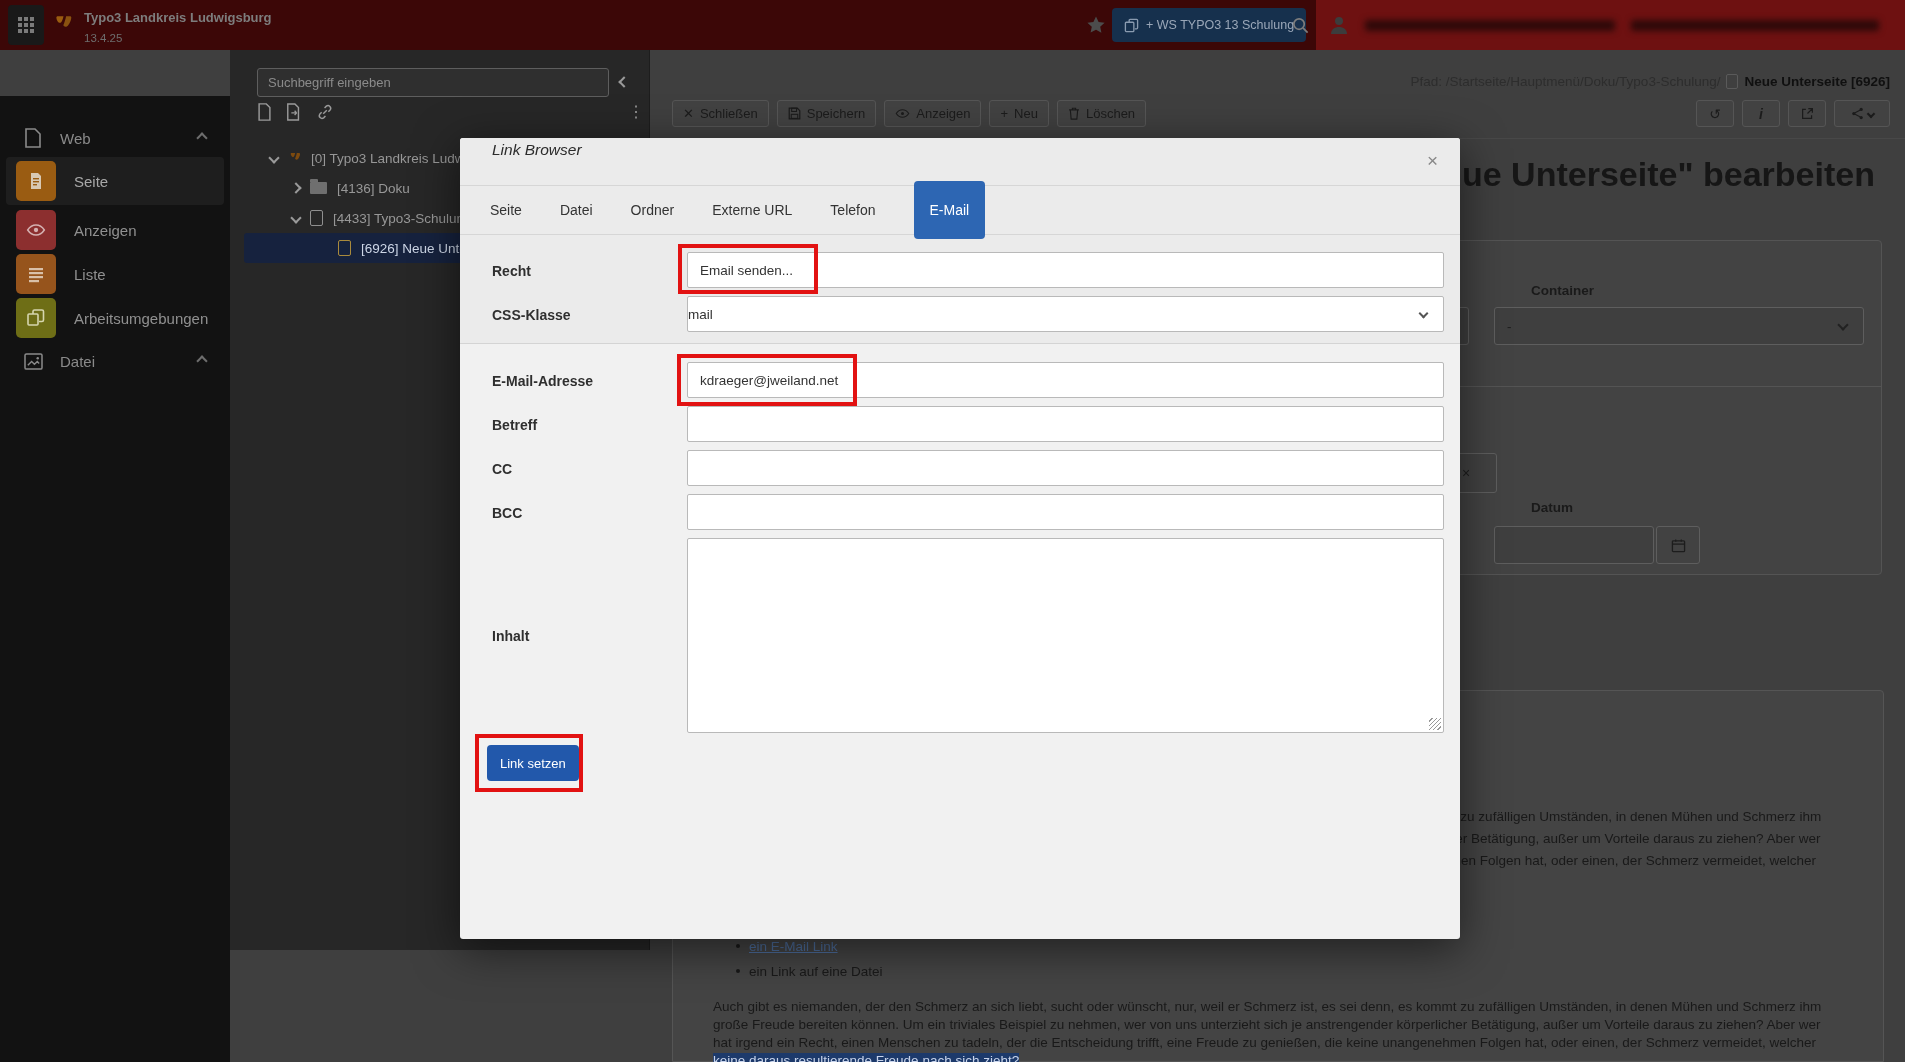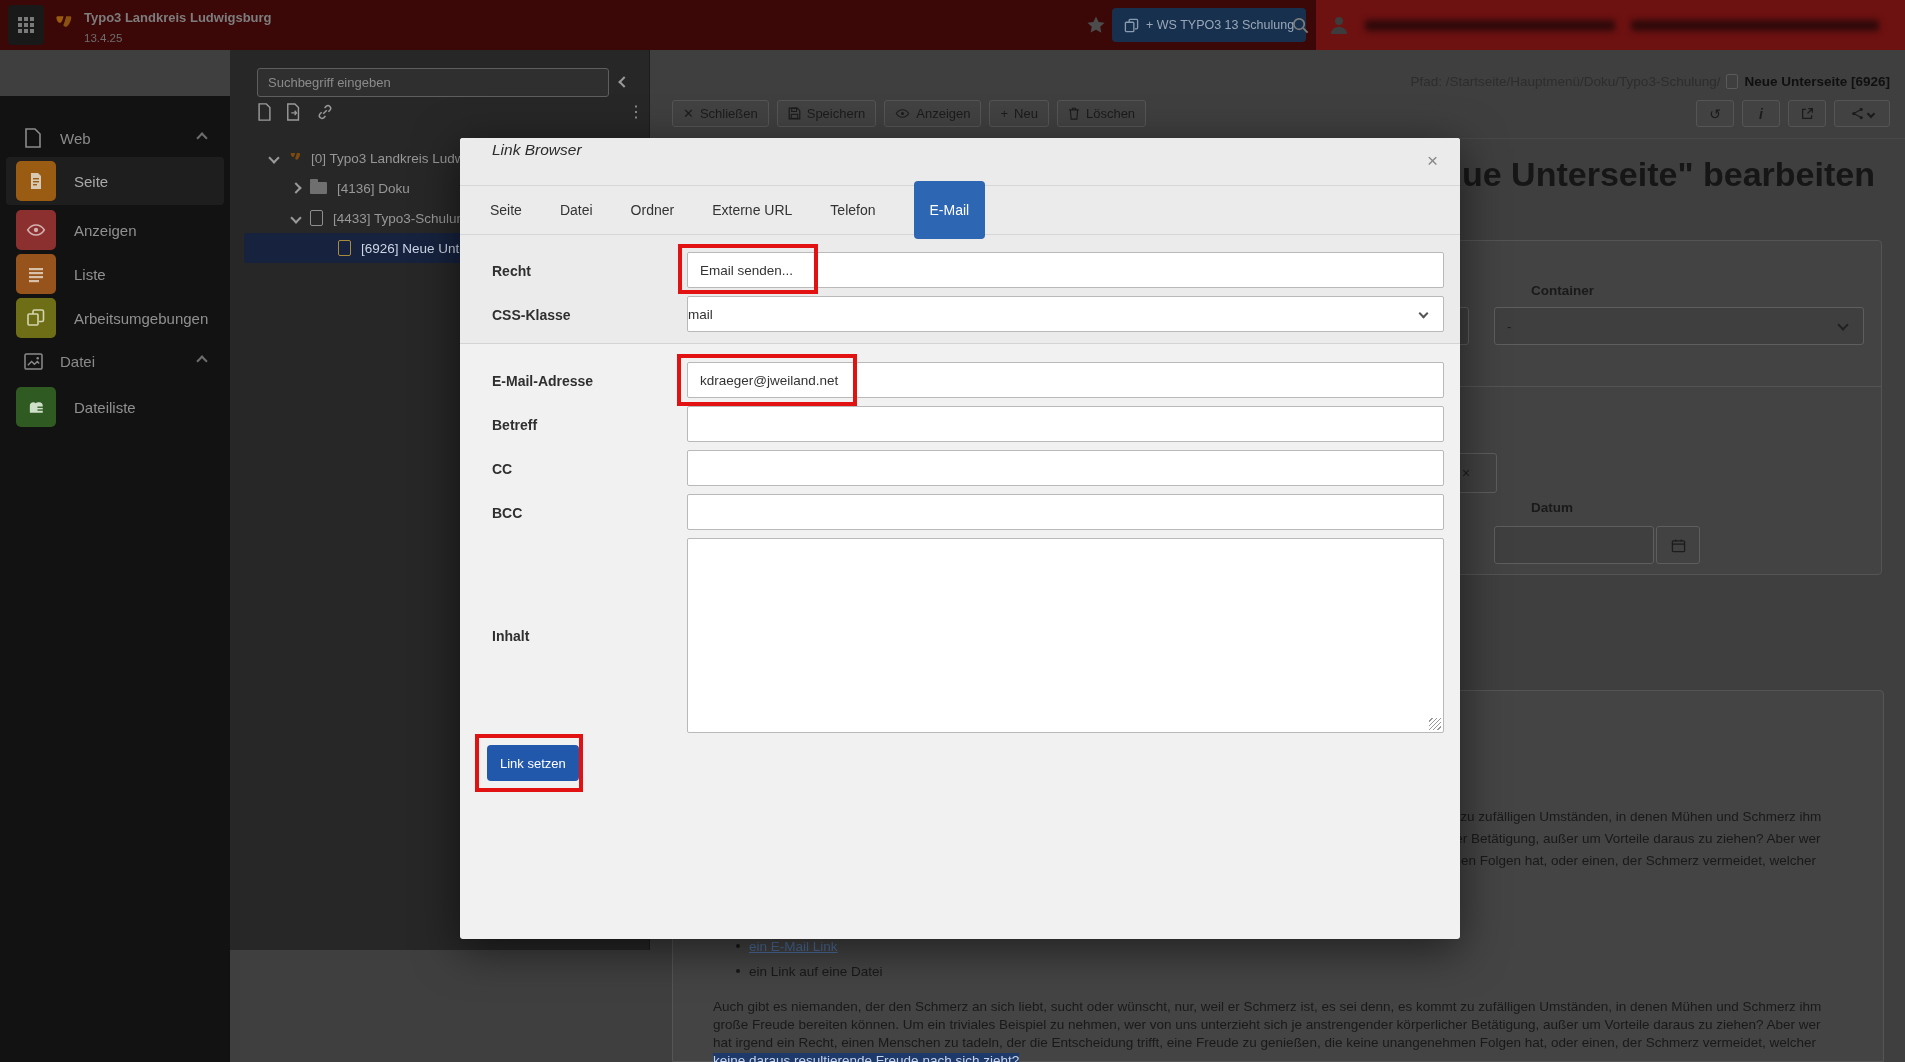--- a/index.html
+++ b/index.html
@@ -209,30 +209,20 @@
       <svg class="svgic" width="19" height="17" viewBox="0 0 20 18">
           <rect x="1" y="1" width="18" height="16" rx="1.5" fill="none" stroke="#8a8a8a" stroke-width="1.6"></rect>
           <path d="M4 13l4-4 3 3 3-3 2 2" fill="none" stroke="#8a8a8a" stroke-width="1.5"></path>
           <circle cx="14.5" cy="5.5" r="1.3" fill="#8a8a8a"></circle>
         </svg>
     </span>
     <span class="lbl">Datei</span>
     <span class="chev up sec-chev"></span>
   </div>
 
-  <div class="mod-item" style="top:287px;">
-    <span class="tile" style="background:#2f5a22;">
-      <svg class="svgic" width="19" height="19" viewBox="0 0 20 20">
-          <path d="M3 8c0-2 1.6-3.5 3.6-3.5 1 0 1.9.4 2.5 1A3.8 3.8 0 0 1 13 4.6c2.1 0 3.6 1.6 3.6 3.6v7.3H3z" fill="#cfe0c8"></path>
-          <rect x="11" y="9" width="6" height="1.4" fill="#2f5a22"></rect>
-          <rect x="11" y="12" width="6" height="1.4" fill="#2f5a22"></rect>
-        </svg>
-    </span>
-    <span class="lbl">Dateiliste</span>
-  </div>
 </div>
 
 <div class="tree">
   <input class="tree-search" placeholder="Suchbegriff eingeben" style="">
   <span class="tree-collapse"><span class="chev" style="transform:rotate(135deg); border-color:#9a9a9a;"></span></span>
   <div class="tree-icons">
     <span>
         <svg class="svgic" width="15" height="18" viewBox="0 0 16 20">
           <path d="M2 1h8l4 4v14H2z" fill="none" stroke="#9a9a9a" stroke-width="1.6"></path>
         </svg>

